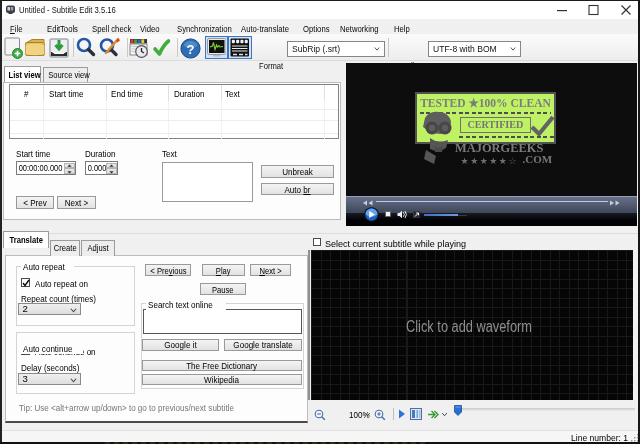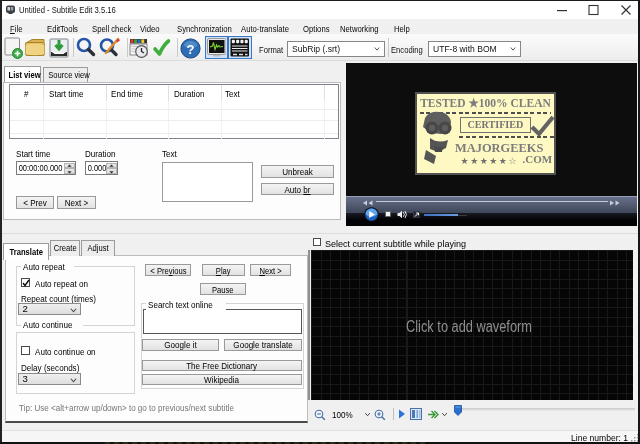--- a/index.html
+++ b/index.html
@@ -23,21 +23,21 @@
 #frame-bottom { left:0; bottom:0; width:640px; height:2.2px; background:#111; z-index:9; }
 
 #titlebar { left:1.5px; top:1.2px; width:636px; height:17.8px; background:#fff; }
 #title-text { left:19px; top:4px; font-size:9.8px; color:#111; white-space:nowrap; }
 
 #menubar { left:1.5px; top:19px; width:636px; height:14.5px; background:#f0f0f0; }
 .mi { position:absolute; top:22.5px; font-size:9.5px; color:#0a0a0a; white-space:nowrap; }
 
 #toolbar { left:1.5px; top:33.5px; width:636px; height:27.5px; background:linear-gradient(#fbfbfb,#ededed); border-bottom:1px solid #dcdcdc; }
 .tsep { position:absolute; top:38px; width:1px; height:19px; background:#c9c9c9; }
-.tlabel { position:absolute; top:44px; font-size:9.8px; color:#111; white-space:nowrap; }
+.tlabel { position:absolute; top:60px; font-size:9.8px; color:#111; white-space:nowrap; }
 .tcombo { position:absolute; top:41px; height:15.5px; background:#fff; border:1px solid #868686; font-size:9.5px; color:#111; line-height:13px; padding-left:4px; white-space:nowrap; }
 .tcombo .chev { position:absolute; right:4px; top:4px; width:6px; height:6px; }
 
 .btn { z-index:5; position:absolute; background:linear-gradient(#f4f4f4,#e2e2e2); border:1px solid #999; font-size:9.5px; color:#000; text-align:center; white-space:nowrap; overflow:visible; }
 .combo2 { z-index:5; position:absolute; background:linear-gradient(#efefef,#dedede); border:1px solid #8a8a8a; font-size:9.5px; color:#000; padding-left:4px; }
 .gbox { z-index:5; position:absolute; border:1px solid #d4d4d4; }
 .glabel { z-index:6; position:absolute; background:#fdfdfd; padding:0 2px; font-size:9.5px; color:#000; white-space:nowrap; }
 .cbox { z-index:5; position:absolute; width:9px; height:9px; background:#fff; border:1px solid #494949; }
 .lbl { z-index:5; position:absolute; font-size:9.5px; color:#000; white-space:nowrap; }
 .graylbl { z-index:5; position:absolute; font-size:9.5px; color:#767676; white-space:nowrap; }
@@ -47,21 +47,21 @@
 .tab-un { position:absolute; background:#ededed; border:1px solid #9b9b9b; border-bottom:none; font-size:9.5px; text-align:center; z-index:2; }
 .tabpanel { position:absolute; background:#fdfdfd; border:1px solid #bcbcbc; z-index:1; }
 
 #ltable { left:9px; top:83.5px; width:330px; height:55.5px; background:#fff; border:1px solid #7e838c; z-index:4; }
 .colsep { position:absolute; top:0; width:1px; height:16px; background:#e0e0e0; }
 .colsep2 { position:absolute; top:16px; width:1px; height:38px; background:#f1f1f1; }
 .rowline { position:absolute; left:0; width:328px; height:1px; background:#ededed; }
 .hcell { position:absolute; top:3.5px; font-size:9.5px; color:#000; white-space:nowrap; }
 
 #video { left:346px; top:63px; width:290.5px; height:133px; background:#0d0d0d; }
-#wm { position:absolute; left:68.6px; top:29px; width:141px; height:83px; border:2px solid #525252; color:#868686; background:#fef9c3; }
+#wm { position:absolute; left:68.6px; top:29px; width:141px; height:52px; border:2px solid #525252; color:#868686; background:#bef264; }
 #vctrl { left:346px; top:196px; width:290.5px; height:29.5px; }
 
 #wave { left:311px; top:250px; width:322px; height:150px; background:#060606;
   background-image:repeating-linear-gradient(to right,#171a17 0 1px,transparent 1px 9.55px),repeating-linear-gradient(to bottom,#171a17 0 1px,transparent 1px 9.55px); }
 #wave-text { position:absolute; left:-6px; right:0; top:68px; text-align:center; font-size:16px; color:#8f8f8f; }
 
 #statusbar { left:1.5px; top:429.6px; width:636px; height:12.2px; background:#f6f6f6; border-top:1px solid #e0e0e0; }
 </style>
 </head>
 <body>
@@ -286,21 +286,21 @@
   <svg class="abs" style="left:66.5px;top:14.5px" width="7.5" height="7.5" viewBox="0 0 7.5 7.5">
     <rect x="0" y="0" width="7.5" height="7.5" rx="1" fill="#2a2d38" stroke="#555" stroke-width="0.5"></rect>
     <path d="M2 5.5 L5.5 2 M3.2 2 h2.3 v2.3" stroke="#fff" stroke-width="1"></path>
   </svg>
   <div class="abs" style="left:78px;top:18px;width:34px;height:2px;background:linear-gradient(90deg,#3d6fc0,#6b9be0)"></div>
   <div class="abs" style="left:112px;top:18.5px;width:9px;height:1px;background:#3a3a3a"></div>
 </div>
 
 <div class="abs" style="left:1.5px;top:232.6px;width:636px;height:1px;background:#dcdcdc"></div>
 
-<div class="tab-sel" style="left:2.5px;top:243px;width:46.5px;height:17px;line-height:16px">
+<div class="tab-sel" style="left:2.5px;top:231px;width:46.5px;height:17px;line-height:16px">
     <i class="c80">Translate</i>
   </div>
 <div class="tab-un" style="left:50px;top:240px;width:30px;height:15.5px;line-height:14.5px">
     <i class="c80">Create</i>
   </div>
 <div class="tab-un" style="left:81px;top:240px;width:34px;height:15.5px;line-height:14.5px">
     <i class="c80">Adjust</i>
   </div>
 <div class="tabpanel" style="left:5.4px;top:255px;width:303px;height:167.5px;border-bottom:2px solid #4a4a4a"></div>
 
@@ -311,21 +311,21 @@
     <path d="M1 4 l2 2.5 L7 1" stroke="#111" stroke-width="1.4" fill="none"></path>
   </svg>
 <div class="lbl" style="left:35px;top:277.5px"><i class="s85">Auto repeat on</i></div>
 <div class="lbl" style="left:21px;top:292.5px"><i class="s85">Repeat count (times)</i></div>
 <div class="combo2" style="left:17.5px;top:302.9px;width:63.5px;height:12px;line-height:10.5px">2
   <svg class="abs" style="right:3px;top:3px" width="7" height="7" viewBox="0 0 8 8">
       <path d="M1 2 l3 3.5 3-3.5" stroke="#444" stroke-width="1.2" fill="none"></path>
     </svg>
 </div>
 <div class="gbox" style="left:15.7px;top:331.6px;width:119.6px;height:62.4px"></div>
-<div class="glabel" style="left:21px;top:319px"><i class="s85">Auto continue</i></div>
+<div class="glabel" style="left:21px;top:343px"><i class="s85">Auto continue</i></div>
 <div class="cbox" style="left:21px;top:345.5px"></div>
 <div class="lbl" style="left:35px;top:345.5px"><i class="s85">Auto continue on</i></div>
 <div class="lbl" style="left:21px;top:362px"><i class="s85">Delay (seconds)</i></div>
 <div class="combo2" style="left:17.5px;top:373.3px;width:63.5px;height:12px;line-height:10.5px">3
   <svg class="abs" style="right:3px;top:3px" width="7" height="7" viewBox="0 0 8 8">
       <path d="M1 2 l3 3.5 3-3.5" stroke="#444" stroke-width="1.2" fill="none"></path>
     </svg>
 </div>
 <div class="graylbl" style="left:19px;top:401.5px"><i class="s85">Tip: Use &lt;alt+arrow up/down&gt; to go to previous/next subtitle</i></div>
 
@@ -365,21 +365,21 @@
     <div id="wave-text">
       <i class="c80">Click to add waveform</i>
     </div>
   </div>
 
 <svg class="abs" style="left:313.5px;top:409px" width="13" height="12" viewBox="0 0 13 12">
   <circle cx="5" cy="5" r="3.8" fill="#eef3fa" stroke="#4a6ea8" stroke-width="1.1"></circle>
   <path d="M3.2 5 h3.6" stroke="#4a6ea8" stroke-width="1.1"></path>
   <path d="M7.8 7.8 l3 3" stroke="#4a6ea8" stroke-width="1.5"></path>
 </svg>
-<div class="lbl" style="left:332px;top:409px"><i class="s85">100%</i></div>
+<div class="lbl" style="left:349px;top:409px"><i class="s85">100%</i></div>
 <svg class="abs" style="left:364px;top:411.5px" width="7" height="6" viewBox="0 0 8 8">
     <path d="M1 1.5 l3 3.5 3-3.5" stroke="#444" stroke-width="1.3" fill="none"></path>
   </svg>
 <svg class="abs" style="left:374px;top:409px" width="13" height="12" viewBox="0 0 13 12">
   <circle cx="5" cy="5" r="3.8" fill="#eef3fa" stroke="#4a6ea8" stroke-width="1.1"></circle>
   <path d="M3.2 5 h3.6 M5 3.2 v3.6" stroke="#4a6ea8" stroke-width="1.1"></path>
   <path d="M7.8 7.8 l3 3" stroke="#4a6ea8" stroke-width="1.5"></path>
 </svg>
 <div class="abs" style="left:392.5px;top:408px;width:1px;height:12px;background:#bdbdbd"></div>
 <svg class="abs" style="left:398px;top:408.5px" width="8" height="10" viewBox="0 0 8 10">

